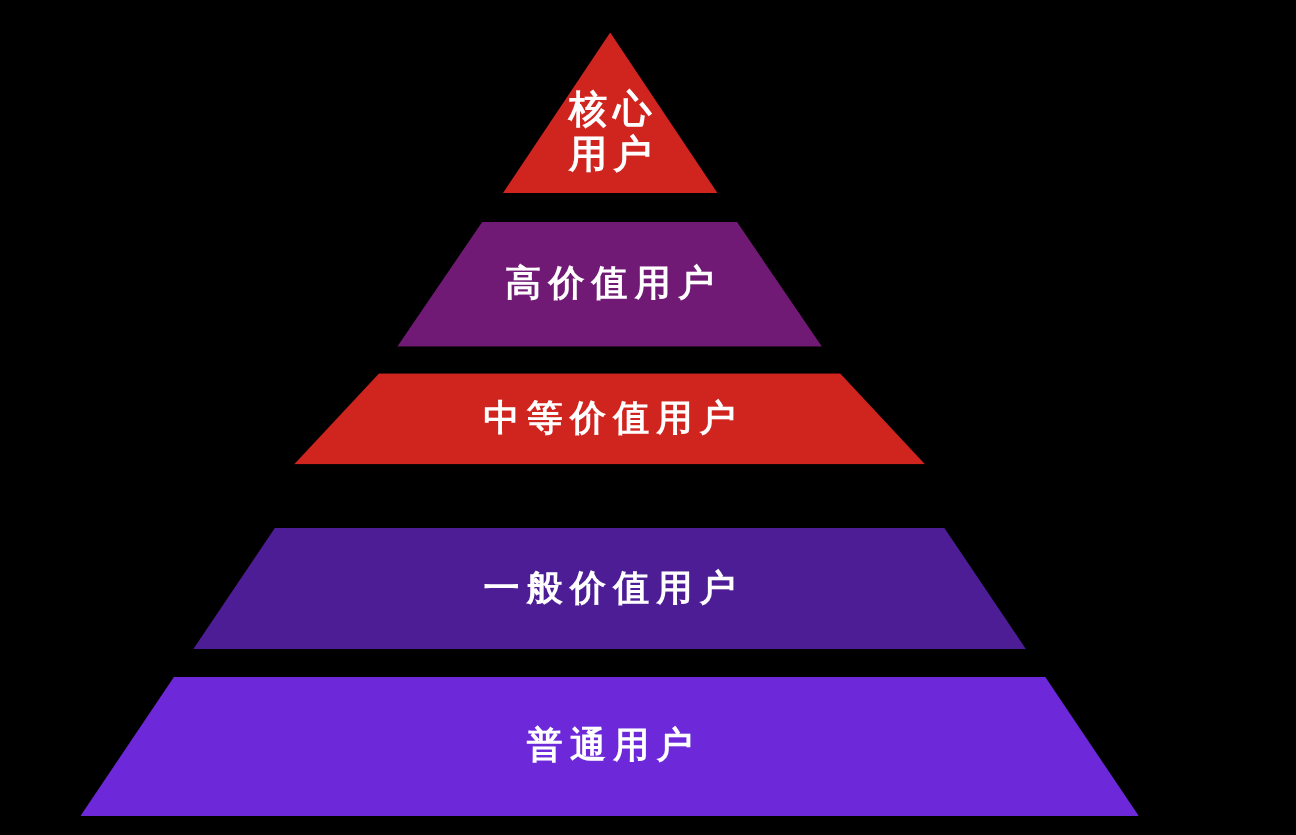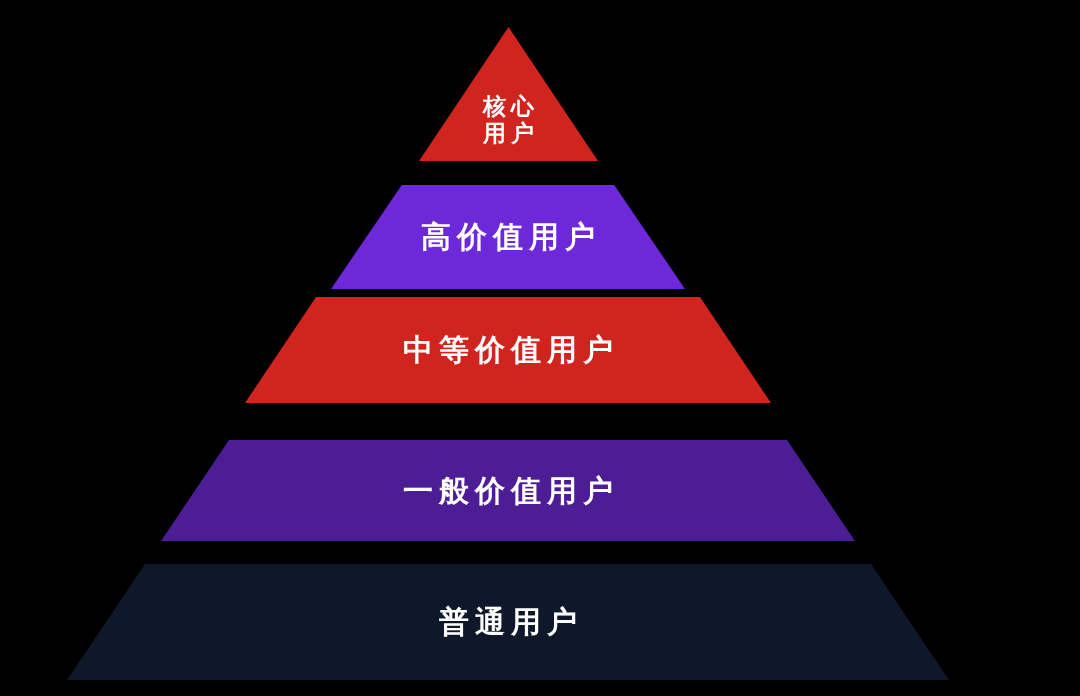--- a/index.html
+++ b/index.html
@@ -33,34 +33,33 @@
   
   .tier-1 {
     left: 419px; top: 27px; width: 179px; height: 134px;
     clip-path: polygon(50% 0%, 100% 100%, 0% 100%);
     flex-direction: column;
     justify-content: flex-end;
     padding-bottom: 14px;
     box-sizing: border-box;
   }
   .tier-1 .tier-label {
-    font-size: 23px;
+    font-size: 32px;
     letter-spacing: 5px;
     padding-left: 5px;
     line-height: 1.15;
-    font-family: Liberation Serif, serif;
   }
   
   .tier-2 {
     left: 331px; top: 185px; width: 354px; height: 104px;
     clip-path: polygon(20% 0%, 80% 0%, 100% 100%, 0% 100%);
   }
   
   .tier-3 {
-    left: 245px; top: 297px; width: 526px; height: 106px;
+    left: 245px; top: 311px; width: 526px; height: 76px;
     clip-path: polygon(13.5% 0%, 86.5% 0%, 100% 100%, 0% 100%);
   }
   
   .tier-4 {
     left: 161px; top: 440px; width: 694px; height: 101px;
     clip-path: polygon(9.8% 0%, 90.2% 0%, 100% 100%, 0% 100%);
   }
   
   .tier-5 {
     left: 67px; top: 564px; width: 882px; height: 116px;
@@ -70,29 +69,29 @@
 </head>
 <body style="background: rgb(0, 0, 0);">
 
 <div class="canvas" style="background: rgb(0, 0, 0);">
 
   <div class="tier tier-1" style="background: rgb(208, 36, 31); color: rgb(255, 255, 255);">
     <span class="tier-label">核心
 用户</span>
   </div>
 
-  <div class="tier tier-2" style="background: #6d28d9; color: rgb(255, 255, 255);">
+  <div class="tier tier-2" style="background: #701a75; color: rgb(255, 255, 255);">
     <span class="tier-label">高价值用户</span>
   </div>
 
   <div class="tier tier-3" style="background: rgb(208, 36, 31); color: rgb(255, 255, 255);">
     <span class="tier-label">中等价值用户</span>
   </div>
 
   <div class="tier tier-4" style="background: #4c1d95; color: rgb(255, 255, 255);">
     <span class="tier-label">一般价值用户</span>
   </div>
 
-  <div class="tier tier-5" style="background: #0f172a; color: rgb(255, 255, 255);">
+  <div class="tier tier-5" style="background: #6d28d9; color: rgb(255, 255, 255);">
     <span class="tier-label">普通用户</span>
   </div>
 
 </div>
 
 </body></html>

